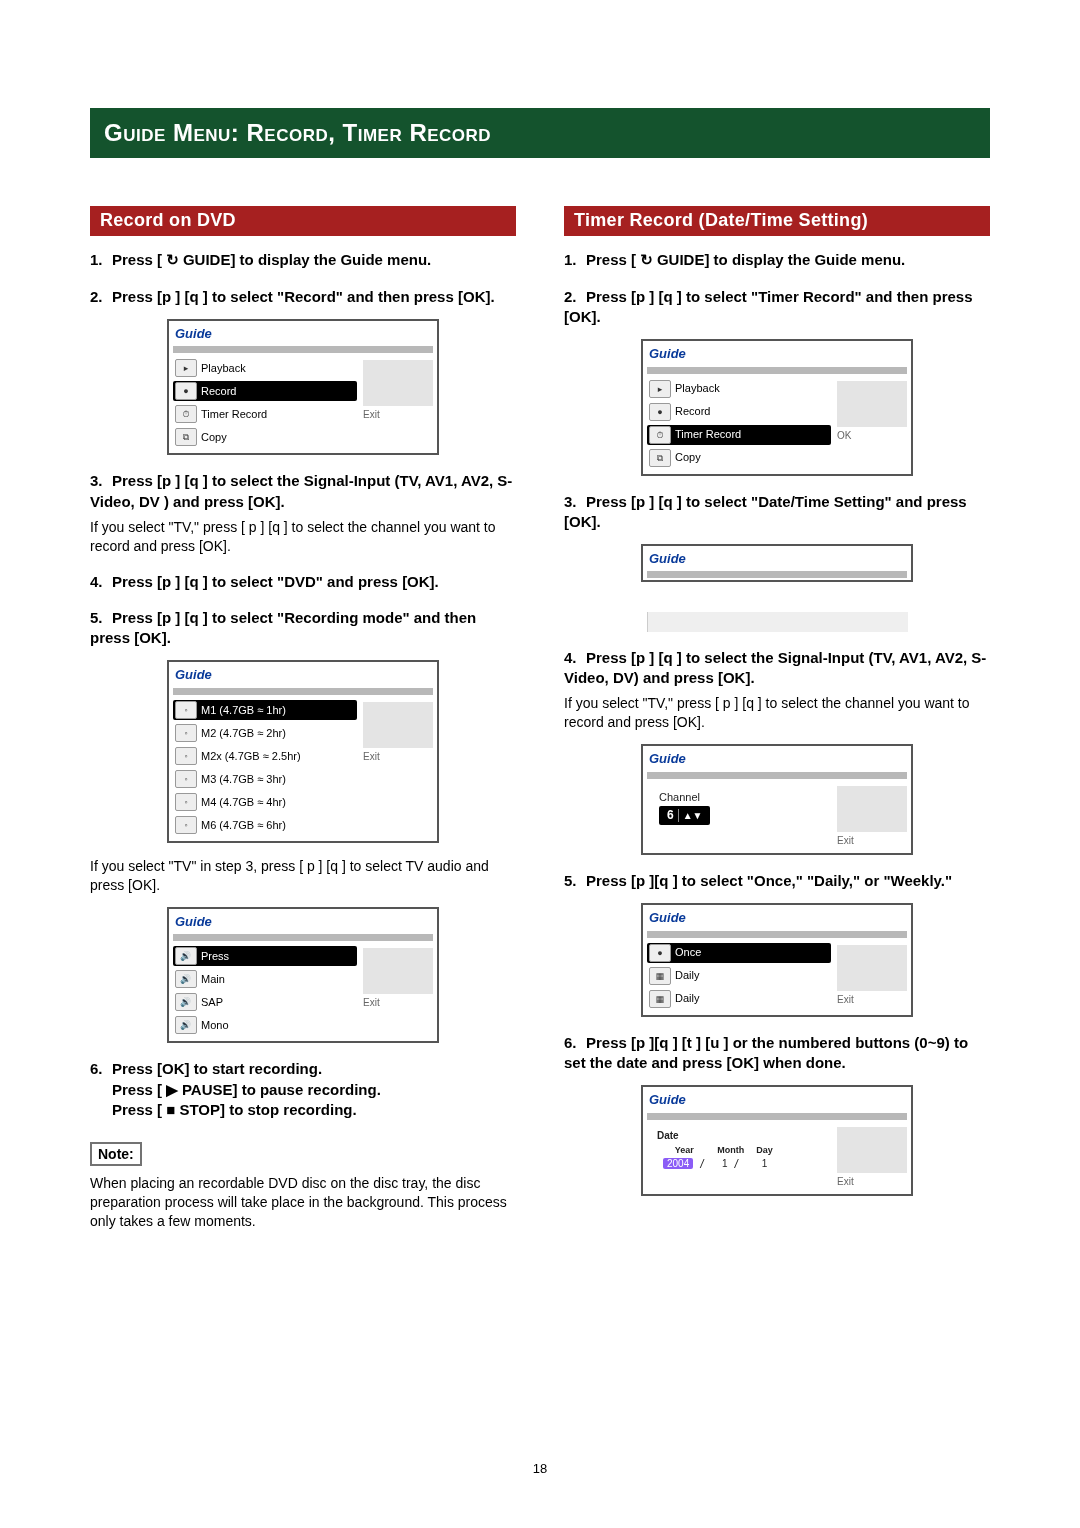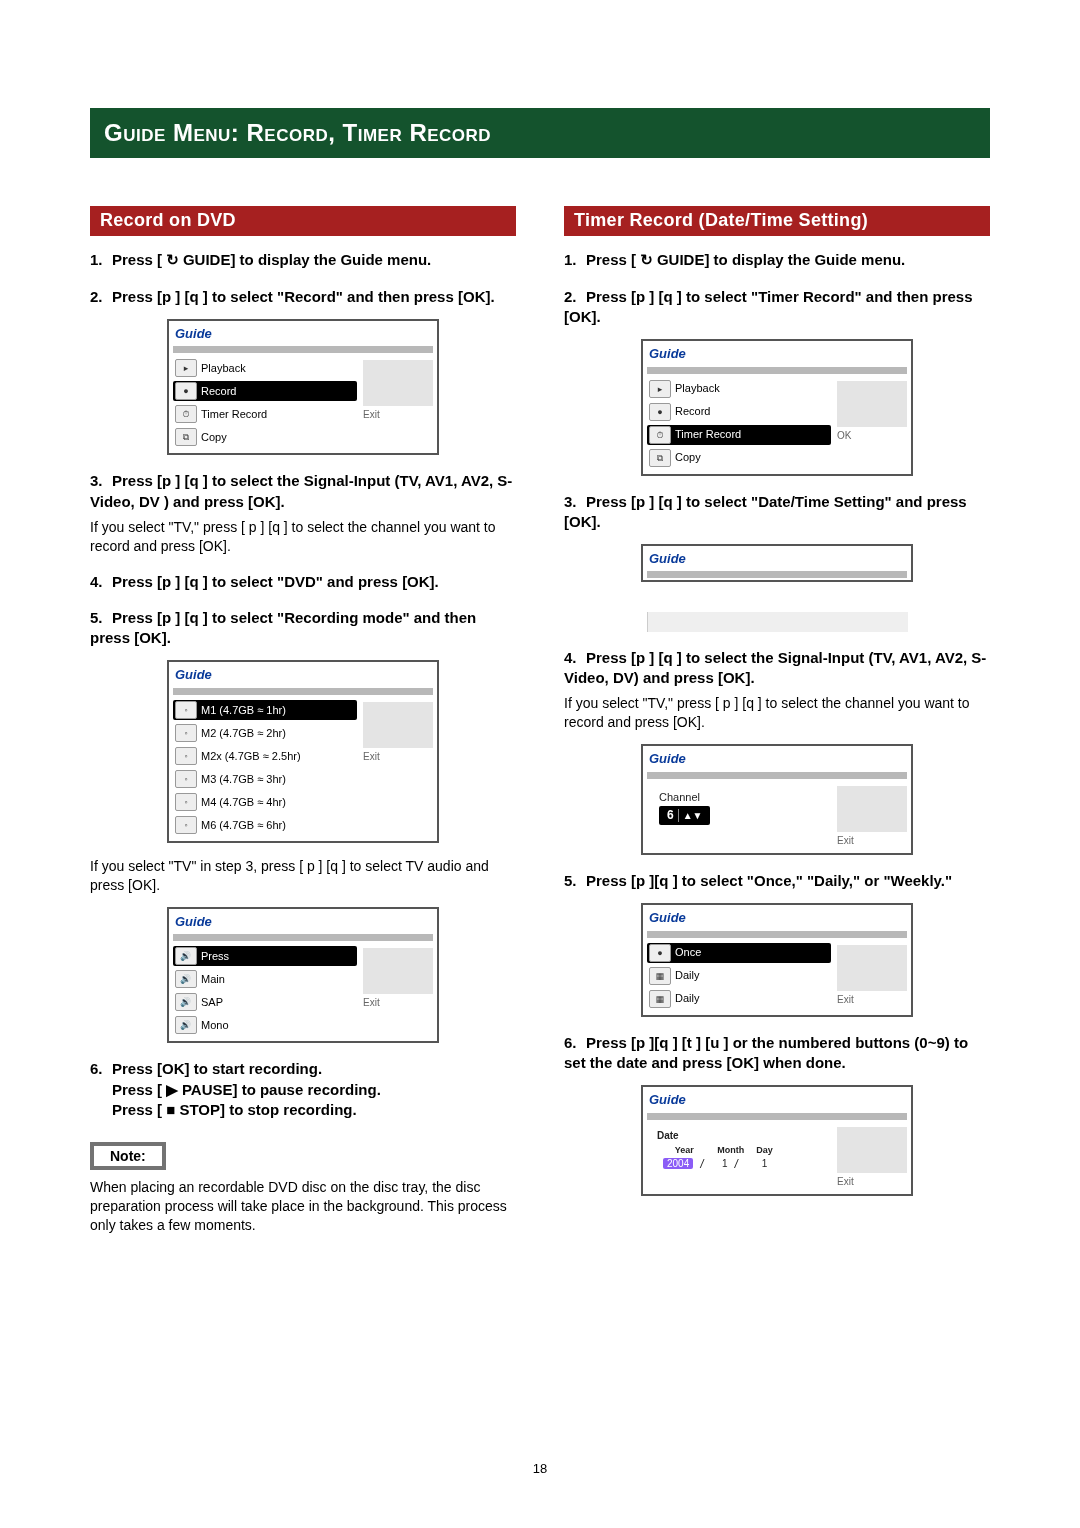--- a/index.html
+++ b/index.html
@@ -30,21 +30,21 @@
   .subbar{
     background:var(--hdr-red);color:#fff;font-weight:700;
     font-size:18px;padding:4px 10px 5px 10px;margin-bottom:14px;
     letter-spacing:.3px;
   }
   ol.steps{list-style:none;margin:0;padding:0;}
   ol.steps>li{margin-bottom:16px;font-size:15px;line-height:1.35;}
   ol.steps>li .stepline{font-weight:700;}
   ol.steps>li .num{font-weight:700;display:inline-block;width:22px;}
   .plain{font-weight:400;font-size:14px;line-height:1.35;margin-top:6px;margin-bottom:6px;}
-  .notebox{display:inline-block;padding:2px 16px;font-weight:700;font-size:14px;border:4px solid #737373;margin-top:6px;margin-bottom:2px;}
+  .notebox{display:inline-block;padding:2px 6px;font-weight:700;font-size:14px;border:2px solid #737373;margin-top:6px;margin-bottom:2px;}
   .osd-wrap{margin:12px auto 14px auto;display:flex;justify-content:center;}
   .osd{
     width:260px;border:2px solid #555;padding:4px 4px 6px 4px;
     display:flex;flex-direction:column;gap:3px;font-size:11px;
     background:#fff;
   }
   .osd-title{
     color:#0a3b9a;font-style:italic;font-weight:700;font-size:13px;
     padding:0 2px 1px 2px;
   }

